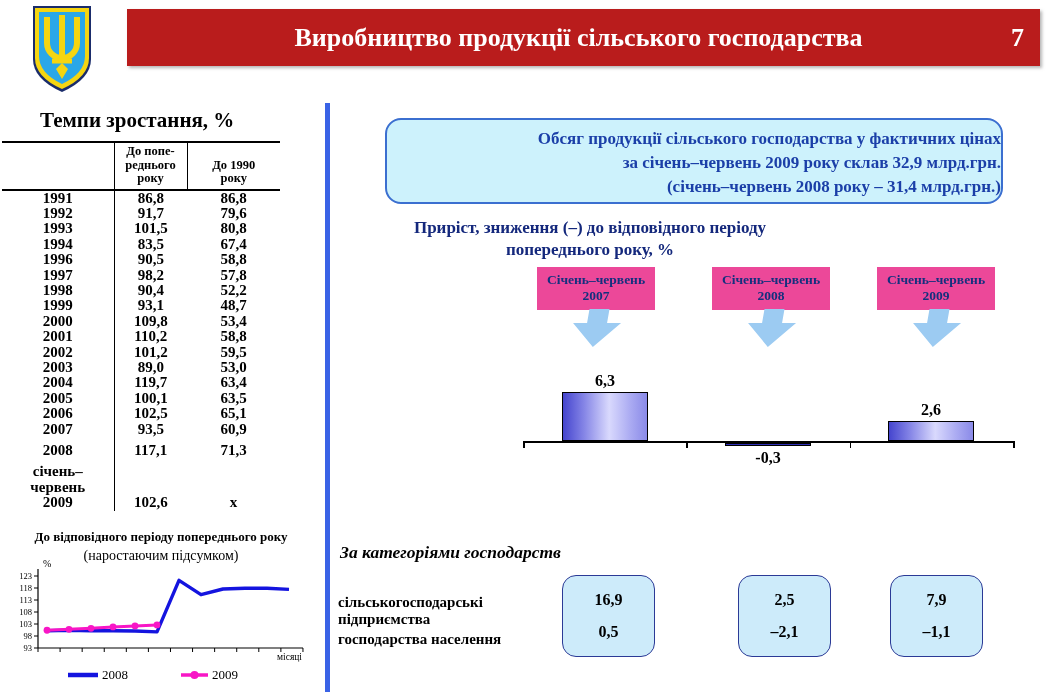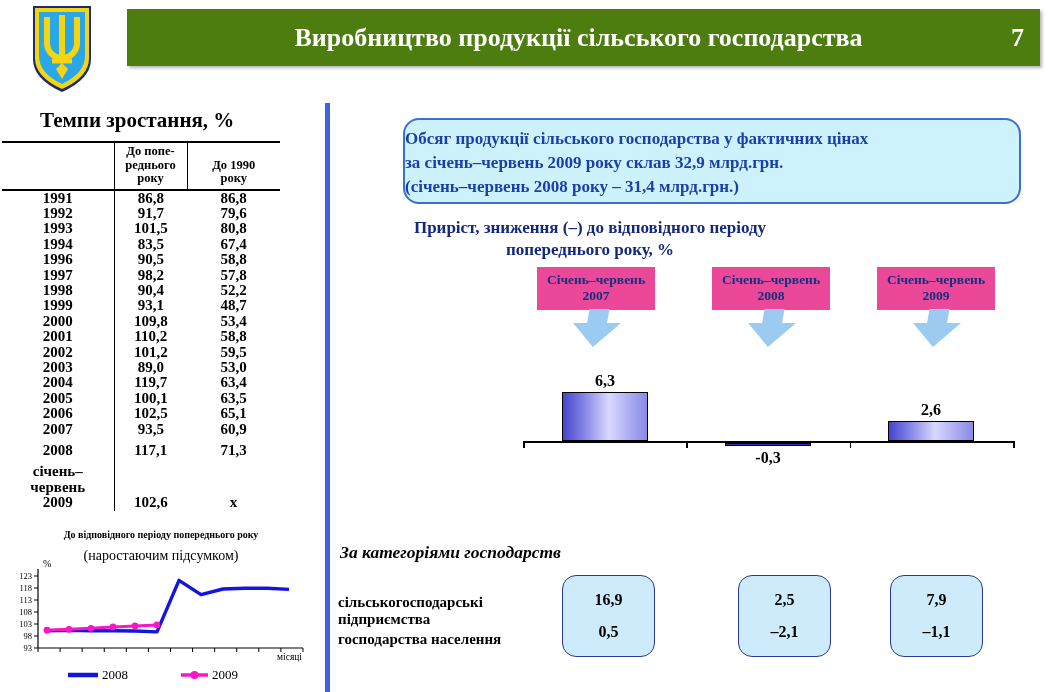--- a/index.html
+++ b/index.html
@@ -1,43 +1,43 @@
 <!DOCTYPE html>
 <html><head>
 <meta charset="utf-8">
 <style>
   html,body{margin:0;padding:0;background:#fff;}
   .slide{position:relative;width:1048px;height:692px;background:#fff;overflow:hidden;
          font-family:"Liberation Serif","DejaVu Serif",serif;color:#000;}
   
   .coat{position:absolute;left:30px;top:3px;width:64px;height:92px;}
-  .hbar{position:absolute;left:127px;top:9px;width:913px;height:57px;background:#4d7c0f;
+  .hbar{position:absolute;left:127px;top:9px;width:913px;height:57px;background:#b91c1c;
         box-shadow:2px 2px 3px rgba(120,120,120,.55);}
   .htitle{position:absolute;left:60px;right:70px;top:0;height:57px;line-height:57px;text-align:center;
           color:#fff;font-weight:bold;font-size:26px;white-space:nowrap;}
   .hpage{position:absolute;right:16px;top:0;height:57px;line-height:57px;color:#fff;font-weight:bold;font-size:26px;}
   .divider{position:absolute;left:325px;top:103px;width:5px;height:589px;background:#3A63E6;}
   
   .tbl-title{position:absolute;left:40px;top:108px;width:240px;font-weight:bold;font-size:21px;}
   #growth-table{position:absolute;left:2px;top:141px;width:278px;border-collapse:collapse;font-weight:bold;}
   #growth-table td{padding:0;text-align:center;vertical-align:bottom;}
   #growth-table thead td{font-size:12.5px;line-height:13.5px;border-top:2px solid #000;border-bottom:2px solid #000;padding:2px 0 3px;}
   #growth-table thead td.c2,#growth-table thead td.c3{border-left:1.5px solid #000;}
   #growth-table tbody td{font-size:15px;line-height:15.4px;}
   #growth-table tbody td.c2{border-left:1.5px solid #000;}
   #growth-table tbody tr.gap td{padding-top:6px;}
   #growth-table col.c1{width:112px}#growth-table col.c2{width:73px}#growth-table col.c3{width:93px}
   
-  .lc-title{position:absolute;left:8px;top:529px;width:306px;text-align:center;font-weight:bold;font-size:10px;font-family:Liberation Serif, serif;}
+  .lc-title{position:absolute;left:8px;top:529px;width:306px;text-align:center;font-weight:bold;font-size:13px;font-family:Liberation Serif, serif;}
   .lc-sub{position:absolute;left:8px;top:548px;width:306px;text-align:center;font-size:14px;}
   #line-chart{position:absolute;left:5px;top:556px;}
   #line-chart text{font-family:"Liberation Serif","DejaVu Serif",serif;}
   
-  .info-box{position:absolute;left:403px;top:118px;width:618px;height:86px;background:#CDF2FC;
-            border:2px solid #3B6FD0;border-radius:16px;text-align:left;color:#1B3FA8;font-weight:bold;
+  .info-box{position:absolute;left:385px;top:118px;width:618px;height:86px;background:#CDF2FC;
+            border:2px solid #3B6FD0;border-radius:16px;text-align:right;color:#1B3FA8;font-weight:bold;
             font-size:17px;line-height:24px;padding-top:7px;box-sizing:border-box;}
   .growth-note{position:absolute;left:360px;top:217px;width:460px;text-align:center;color:#14287C;
                font-weight:bold;font-size:17px;line-height:22px;}
   .period-box{position:absolute;top:267px;width:118px;height:43px;background:#ec4899;color:#14307E;
               font-weight:bold;font-size:13.5px;line-height:16px;text-align:center;padding-top:5px;box-sizing:border-box;}
   .period-arrow{position:absolute;top:309px;transform:skewX(-10deg);}
   #bar-chart{position:absolute;left:518px;top:354px;width:500px;height:120px;}
   .bc-axis{position:absolute;left:5px;top:87px;width:490px;height:2px;background:#000;}
   .bc-tick{position:absolute;width:1.5px;height:7px;background:#000;top:87px;}
   .bc-bar{position:absolute;border:1px solid #000;box-sizing:border-box;

